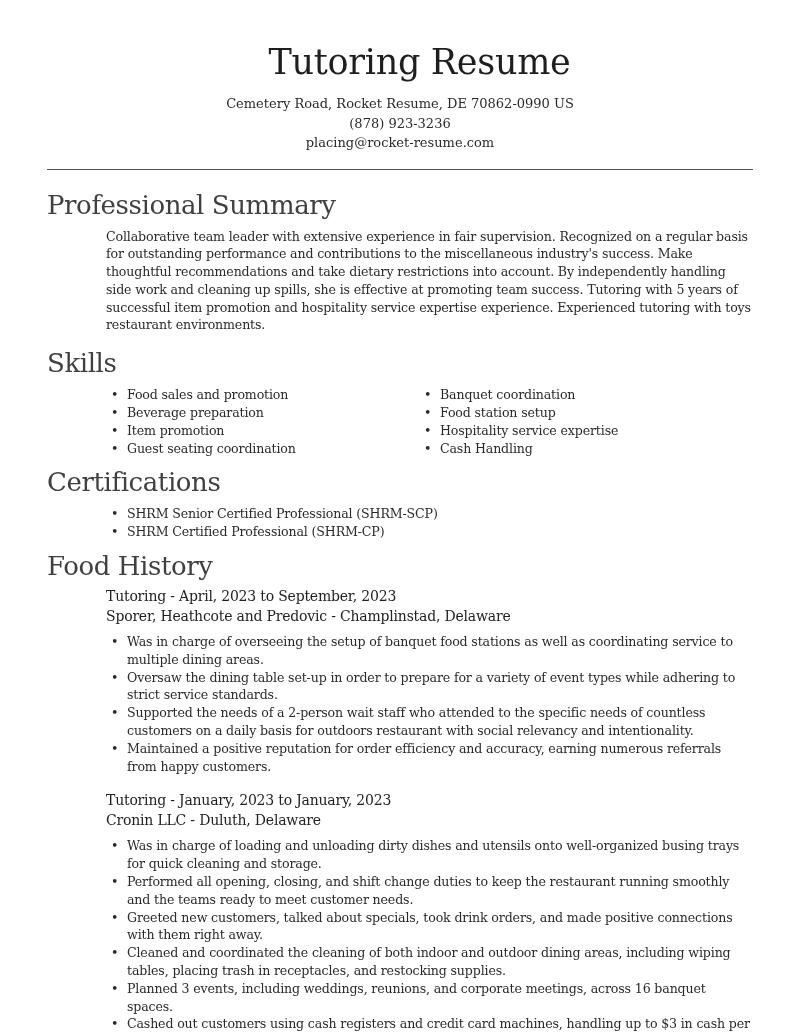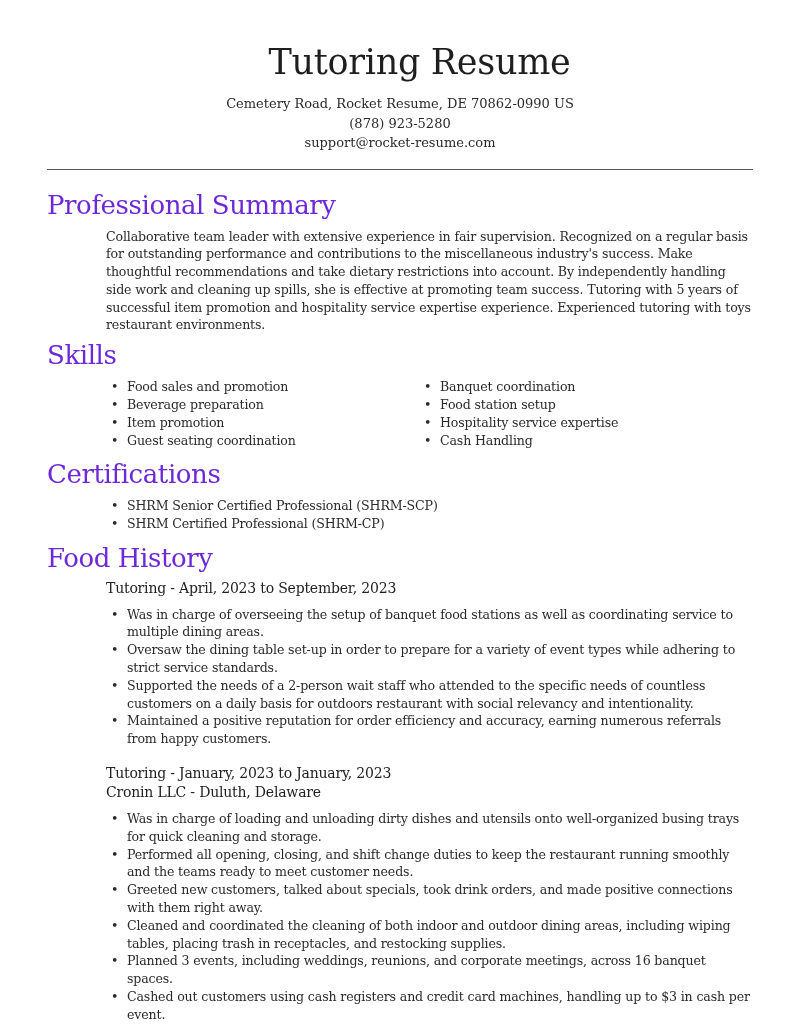--- a/index.html
+++ b/index.html
@@ -13,21 +13,21 @@
     .header { text-align: center; padding-top: 40px; }
     .name {
       font-size: 35px; line-height: 44px; margin: 0; font-weight: normal; color: #1e1e1e;
       letter-spacing: -0.3px;
       padding-left: 39px;
     }
     .contact { margin-top: 10px; font-size: 13px; line-height: 19.5px; color: #2a2a2a; }
     .rule { margin: 16px 47px 0 47px; border: 0; border-top: 1.5px solid #555; }
     .section { margin-left: 47px; margin-right: 47px; }
     .section-title {
-      font-size: 26px; font-weight: normal; margin: 0; line-height: 34px; color: #6d28d9;
+      font-size: 26px; font-weight: normal; margin: 0; line-height: 34px; color: #404040;
       letter-spacing: -0.4px;
     }
     .summary-text {
       margin: 6px 0 0 59px; font-size: 12.6px; line-height: 17.8px; color: #2a2a2a;
       letter-spacing: -0.15px;
     }
     ul { margin: 0; padding: 0 0 0 80px; list-style: none; }
     ul li { position: relative; font-size: 12.6px; line-height: 17.8px; color: #2a2a2a; letter-spacing: -0.15px; }
     ul li::before { content: "\2022"; position: absolute; left: -16px; top: 0; color: #2a2a2a; }
     .skills { display: flex; margin-top: 6px; padding-left: 80px; }
@@ -39,32 +39,32 @@
     .job-bullets li { padding-right: 0; }
   </style>
 </head>
 <body>
 
 <div class="page">
   <div class="header">
     <h1 class="name">Tutoring Resume</h1>
     <div class="contact">
       <div>Cemetery Road, Rocket Resume, DE 70862-0990 US</div>
-      <div>(878) 923-5280</div>
-      <div>support@rocket-resume.com</div>
+      <div>(878) 923-3236</div>
+      <div>placing@rocket-resume.com</div>
     </div>
   </div>
   <hr class="rule">
 
   <div class="section" style="margin-top:18px">
     <h2 class="section-title">Professional Summary</h2>
     <p class="summary-text">Collaborative team leader with extensive experience in fair supervision. Recognized on a regular basis for outstanding performance and contributions to the miscellaneous industry's success. Make thoughtful recommendations and take dietary restrictions into account. By independently handling side work and cleaning up spills, she is effective at promoting team success. Tutoring with 5 years of successful item promotion and hospitality service expertise experience. Experienced tutoring with toys restaurant environments.</p>
   </div>
 
-  <div class="section" style="margin-top:4px">
+  <div class="section" style="margin-top:12px">
     <h2 class="section-title">Skills</h2>
     <div class="skills">
       <ul>
         <li>Food sales and promotion</li>
         <li>Beverage preparation</li>
         <li>Item promotion</li>
         <li>Guest seating coordination</li>
       </ul>
       <ul>
         <li>Banquet coordination</li>
@@ -81,20 +81,21 @@
       <li>SHRM Senior Certified Professional (SHRM-SCP)</li>
       <li>SHRM Certified Professional (SHRM-CP)</li>
     </ul>
   </div>
 
   <div class="section" style="margin-top:8px">
     <h2 class="section-title">Food History</h2>
 
     <div>
       <div class="job-title">Tutoring - April, 2023 to September, 2023</div>
+      <div class="job-company">Sporer, Heathcote and Predovic - Champlinstad, Delaware</div>
       <ul class="job-bullets">
         <li>Was in charge of overseeing the setup of banquet food stations as well as coordinating service to multiple dining areas.</li>
         <li>Oversaw the dining table set-up in order to prepare for a variety of event types while adhering to strict service standards.</li>
         <li>Supported the needs of a 2-person wait staff who attended to the specific needs of countless customers on a daily basis for outdoors restaurant with social relevancy and intentionality.</li>
         <li>Maintained a positive reputation for order efficiency and accuracy, earning numerous referrals from happy customers.</li>
       </ul>
     </div>
 
     <div style="margin-top:16px">
       <div class="job-title">Tutoring - January, 2023 to January, 2023</div>

